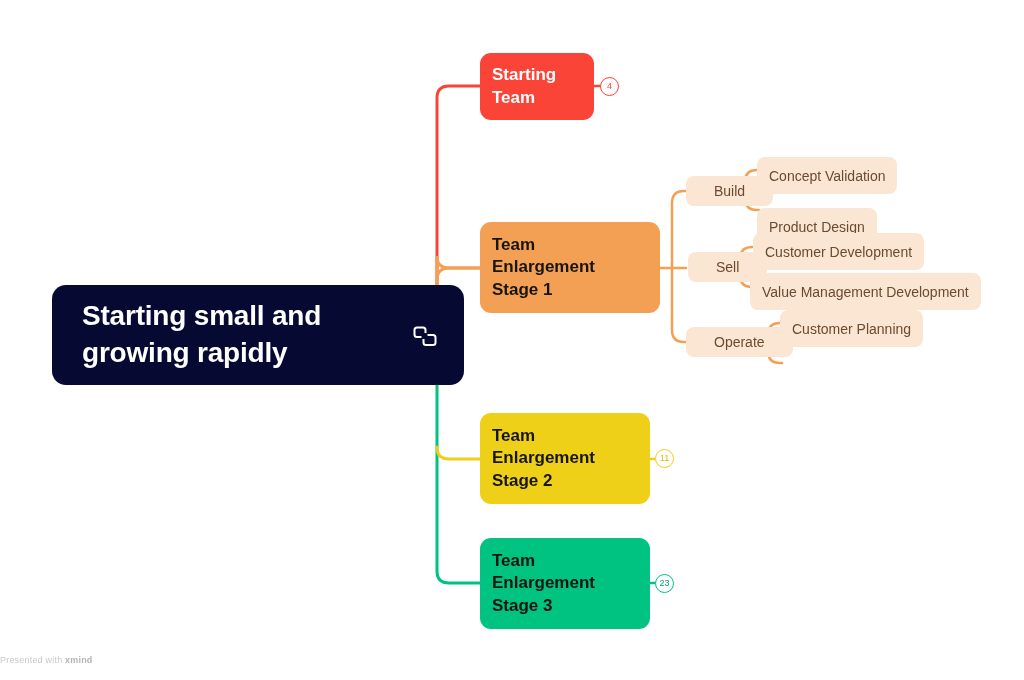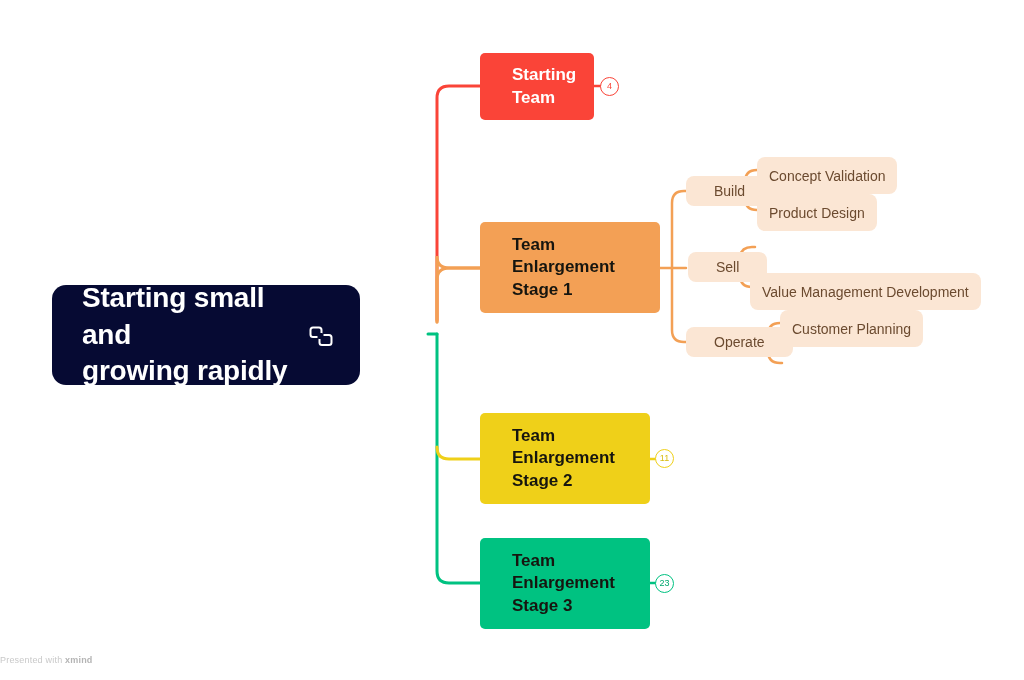--- a/index.html
+++ b/index.html
@@ -25,21 +25,21 @@
     width: 1024px;
     height: 680px;
     pointer-events: none;
   }
 
   
   .root-node {
     position: absolute;
     left: 52px;
     top: 285px;
-    width: 308px;
+    width: 412px;
     height: 100px;
     background: #060A33;
     border-radius: 14px;
     display: flex;
     align-items: center;
     box-sizing: border-box;
     padding: 0 26px 0 30px;
   }
   .root-title {
     color: #ffffff;
@@ -54,25 +54,25 @@
     flex: 0 0 auto;
     width: 26px;
     height: 26px;
     margin-left: 8px;
     margin-top: 4px;
   }
 
   
   .branch {
     position: absolute;
-    border-radius: 5px;
-    box-sizing: border-box;
-    display: flex;
-    align-items: center;
-    padding: 0 32px;
+    border-radius: 11px;
+    box-sizing: border-box;
+    display: flex;
+    align-items: center;
+    padding: 0 12px;
   }
   .branch-label {
     font-size: 17px;
     font-weight: bold;
     line-height: 1.33;
     white-space: pre-line;
   }
   .branch.red    { background: #FA4438; }
   .branch.orange { background: #F3A055; }
   .branch.yellow { background: #EFD019; }
@@ -140,21 +140,21 @@
     align-items: center;
     padding: 0 12px;
     box-sizing: border-box;
   }
   .leaf-label {
     font-size: 14px;
     color: #6B4A2F;
     white-space: nowrap;
   }
   #leaf-concept-validation   { left: 757px; top: 157px; }
-  #leaf-product-design       { left: 757px; top: 194px; }
+  #leaf-product-design       { left: 757px; top: 208px; }
   #leaf-customer-development { left: 753px; top: 233px; }
   #leaf-value-proposition    { left: 750px; top: 273px; }
   #leaf-business-planning    { left: 780px; top: 310px; }
   #leaf-operational-mgmt     { left: 780px; top: 349px; }
 
   
   .footer {
     position: absolute;
     left: 0;
     top: 655px;
@@ -268,20 +268,23 @@
   <div class="mid-node" id="node-operate">
     <span class="mid-label">Operate</span>
   </div>
 
   <div class="leaf-node" id="leaf-concept-validation">
     <span class="leaf-label">Concept Validation</span>
   </div>
   <div class="leaf-node" id="leaf-product-design">
     <span class="leaf-label">Product Design</span>
   </div>
+  <div class="leaf-node" id="leaf-customer-development">
+    <span class="leaf-label">Customer Development</span>
+  </div>
   <div class="leaf-node" id="leaf-value-proposition">
     <span class="leaf-label">Value Management Development</span>
   </div>
   <div class="leaf-node" id="leaf-business-planning">
     <span class="leaf-label">Customer Planning</span>
   </div>
 
   <div class="footer">
     <span>Presented with </span><span class="brand">xmind</span>
   </div>

